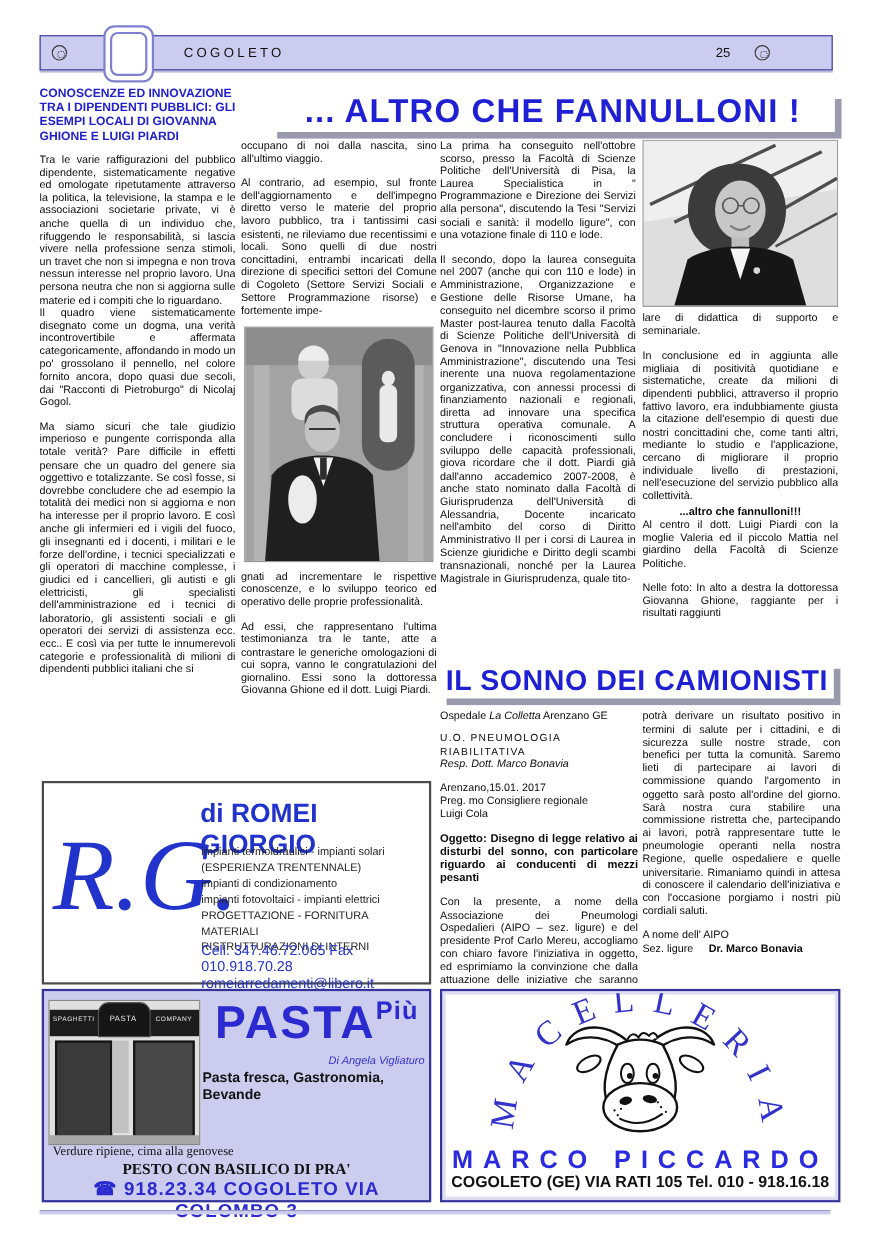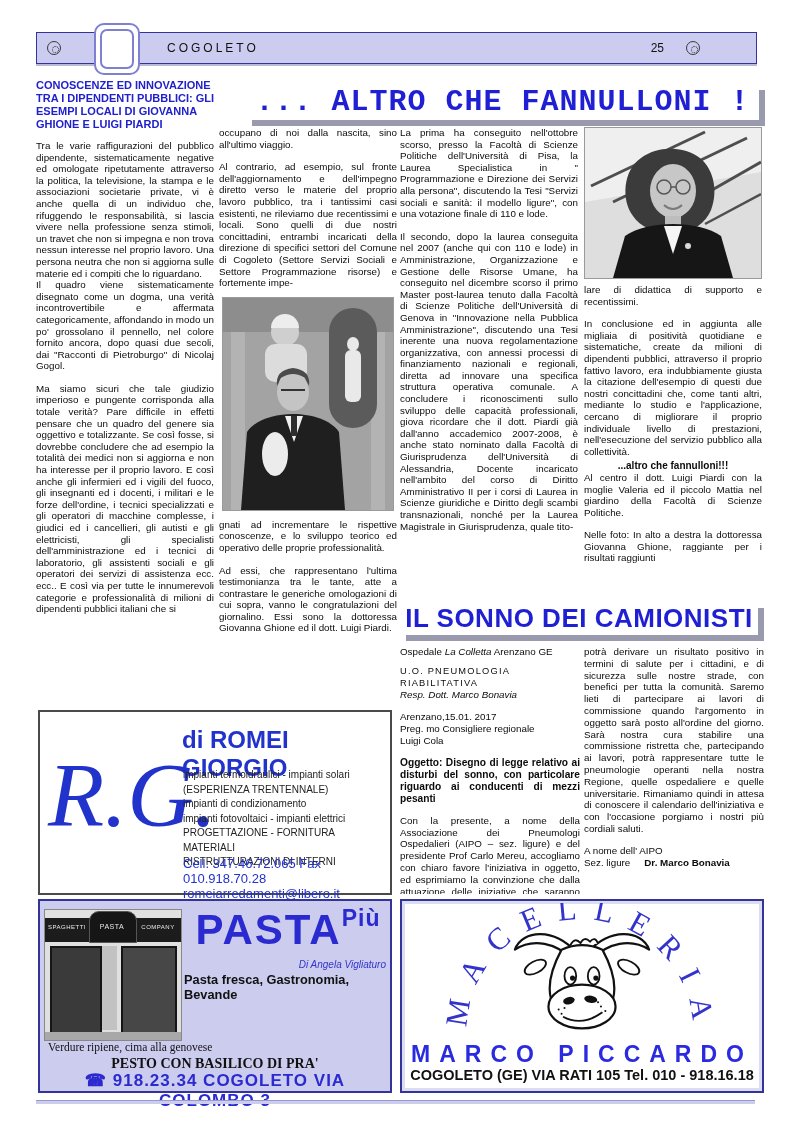--- a/index.html
+++ b/index.html
@@ -15,21 +15,21 @@
   .medallion{position:absolute;width:12px;height:12px;border:1.5px solid #3a3a3a;border-radius:50%;top:8px;}
   .medallion::after{content:"";position:absolute;left:3.5px;top:3.5px;width:5px;height:5px;border-radius:50%;border:1px dotted #3a3a3a;}
   .buckle{position:absolute;left:94px;top:23px;width:42px;height:48px;background:#fff;
     border:2px solid #8080d0;border-radius:10px;}
   .buckle-inner{position:absolute;left:4px;top:4px;right:4px;bottom:4px;border:2px solid #8080d0;border-radius:7px;}
   
   .kicker{position:absolute;left:36px;top:79px;width:182px;color:#2020cc;
     font-weight:bold;font-size:11px;line-height:13px;}
   .headline-box{position:absolute;background:#ffffff;color:#1f1fd4;font-weight:bold;
     text-align:center;box-shadow:6px 6px 0 #9a9aae;}
-  .headline-main{left:246px;top:84px;width:513px;height:36px;font-size:30px;line-height:36px;letter-spacing:1px;font-family:Liberation Mono, monospace;}
+  .headline-main{left:246px;top:84px;width:513px;height:36px;font-size:30px;line-height:36px;letter-spacing:1px;}
   .headline-sonno{left:400px;top:602px;width:358px;height:33px;font-size:26px;line-height:33px;letter-spacing:0.5px;}
   
   .col{position:absolute;width:178px;font-size:9.8px;line-height:11.6px;text-align:justify;overflow:hidden;}
   .col p{margin:0;}
   .col p + p{margin-top:11px;}
   .col-1{left:36px;top:140px;height:557px;}
   .col-2{left:219px;top:127px;height:573px;}
   .col-3{left:400px;top:127px;height:474px;}
   .col-4{left:584px;top:127px;height:474px;}
   .photo{background:#c9c9c9;border:1px solid #9a9a9a;overflow:hidden;}
@@ -160,21 +160,21 @@
       <circle cx="79" cy="59" r="7" fill="none" stroke="#555" stroke-width="1.5"></circle>
       <circle cx="98" cy="59" r="7" fill="none" stroke="#555" stroke-width="1.5"></circle>
       <line x1="86" y1="59" x2="91" y2="59" stroke="#555" stroke-width="1.5"></line>
       <path d="M79,77 Q88,85 97,77" fill="none" stroke="#7a7a7a" stroke-width="2"></path>
       <rect x="80" y="88" width="16" height="10" fill="#bdbdbd"></rect>
       <path d="M28,150 L40,108 C62,92 114,92 136,108 L148,150 Z" fill="#161616"></path>
       <polygon points="79,98 97,98 88,126" fill="#f5f5f5"></polygon>
       <circle cx="103" cy="118" r="3" fill="#d9d9d9"></circle>
     </svg>
   </div>
-  <p>lare di didattica di supporto e recentissimi.</p>
+  <p>lare di didattica di supporto e seminariale.</p>
   <p>In conclusione ed in aggiunta alle migliaia di positività quotidiane e sistematiche, create da milioni di dipendenti pubblici, attraverso il proprio fattivo lavoro, era indubbiamente giusta la citazione dell'esempio di questi due nostri concittadini che, come tanti altri, mediante lo studio e l'applicazione, cercano di migliorare il proprio individuale livello di prestazioni, nell'esecuzione del servizio pubblico alla collettività.</p>
   <div class="slogan">...altro che fannulloni!!!</div>
   <p class="caption">Al centro il dott. Luigi Piardi con la moglie Valeria ed il piccolo Mattia nel giardino della Facoltà di Scienze Politiche.</p>
   <p class="caption">Nelle foto: In alto a destra la dottoressa Giovanna Ghione, raggiante per i risultati raggiunti</p>
 </div>
 
 <div class="headline-box headline-sonno">IL SONNO DEI CAMIONISTI</div>
 
 <div class="letter-col letter-left">
   <p class="letter-line"><span>Ospedale</span>

